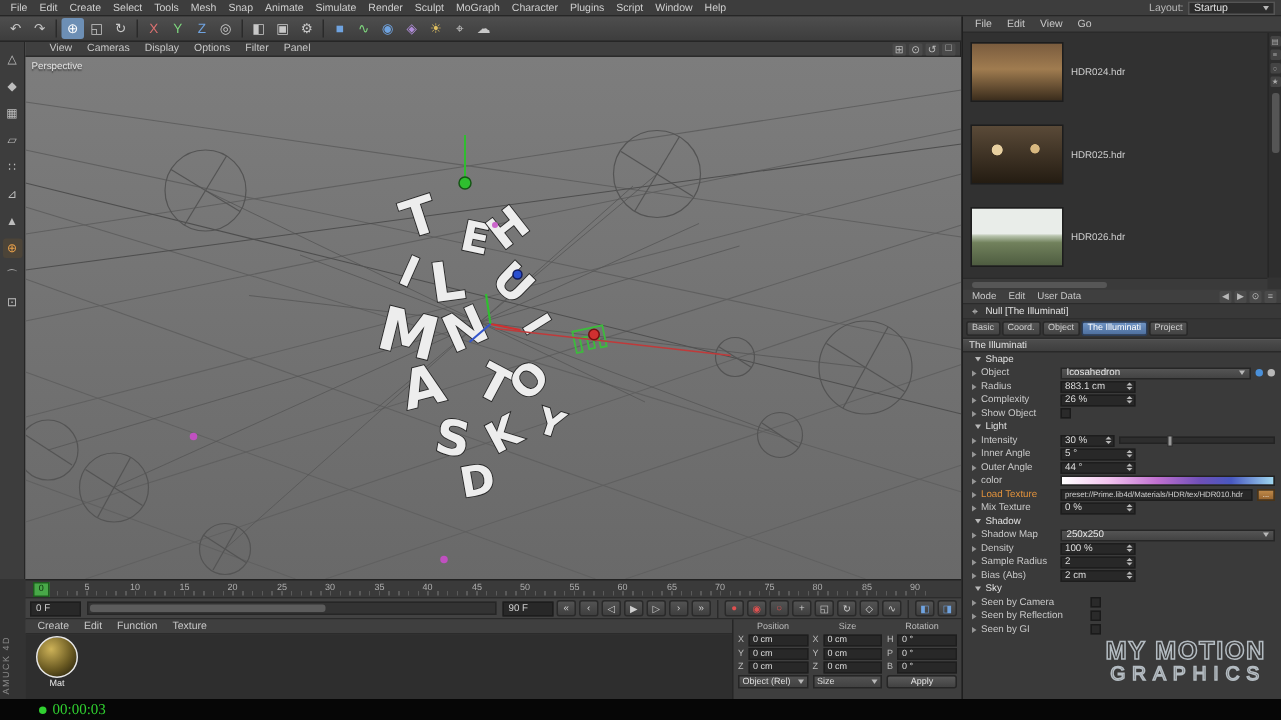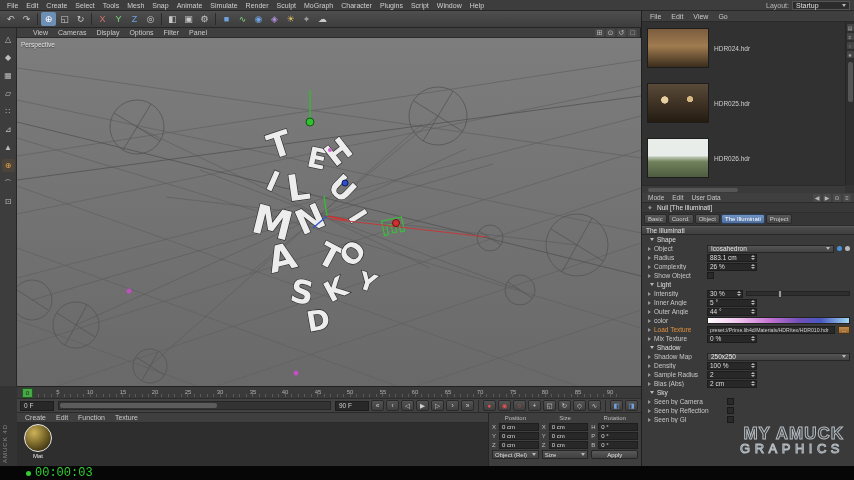--- a/index.html
+++ b/index.html
@@ -120,21 +120,21 @@
   .mini-dot{width:5px;height:5px;border-radius:50%;flex:none;}
   .mini-dot.blue{background:#4a90d9;}
   .mini-dot.gray{background:#b8b8b8;}
 
   
   .logo{position:absolute;right:10px;top:426px;text-align:right;z-index:5;}
   .logo-line1{font-size:17px;font-weight:bold;letter-spacing:1px;line-height:16px;color:transparent;-webkit-text-stroke:1px #b4bcc2;}
   .logo-line2{font-size:13px;font-weight:normal;letter-spacing:4.5px;line-height:14px;color:transparent;-webkit-text-stroke:1px #b4bcc2;}
   .statusbar{position:absolute;left:0;top:466px;width:854px;height:14px;background:#060606;display:flex;align-items:center;gap:4px;padding-left:26px;}
   .rec-dot{width:5px;height:5px;background:#30d030;border-radius:50%;}
-  .timecode{color:#30d030;font-family:Liberation Mono, monospace;font-size:12px;}
+  .timecode{color:#30d030;font-family:Liberation Serif, serif;font-size:10px;}
   .watermark{position:absolute;left:2px;top:463px;transform:rotate(-90deg);transform-origin:0 0;font-size:6px;color:#8a8a8a;letter-spacing:1px;white-space:nowrap;}
 </style>
 </head>
 <body>
 
 <div class="app">
 
   <div class="menubar">
     <span class="menu-item">File</span>
     <span class="menu-item">Edit</span>
@@ -668,21 +668,21 @@
       </div>
       <div class="attr-row">
         <span class="tri-right"></span>
         <span class="attr-label" style="width:70px">Seen by GI</span>
         <span class="attr-check"></span>
       </div>
     </div>
   </div>
 
   <div class="logo">
-    <div class="logo-line1">MY AMUCK</div>
+    <div class="logo-line1">MY MOTION</div>
     <div class="logo-line2">GRAPHICS</div>
   </div>
 
   <div class="statusbar">
     <span class="rec-dot"></span>
     <span class="timecode">00:00:03</span>
   </div>
   <span class="watermark">AMUCK 4D</span>
 
 </div>

